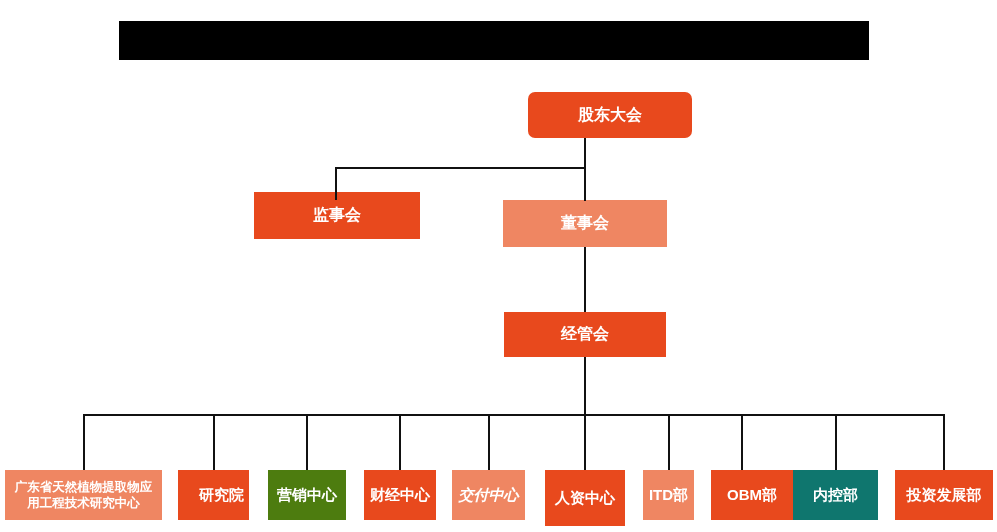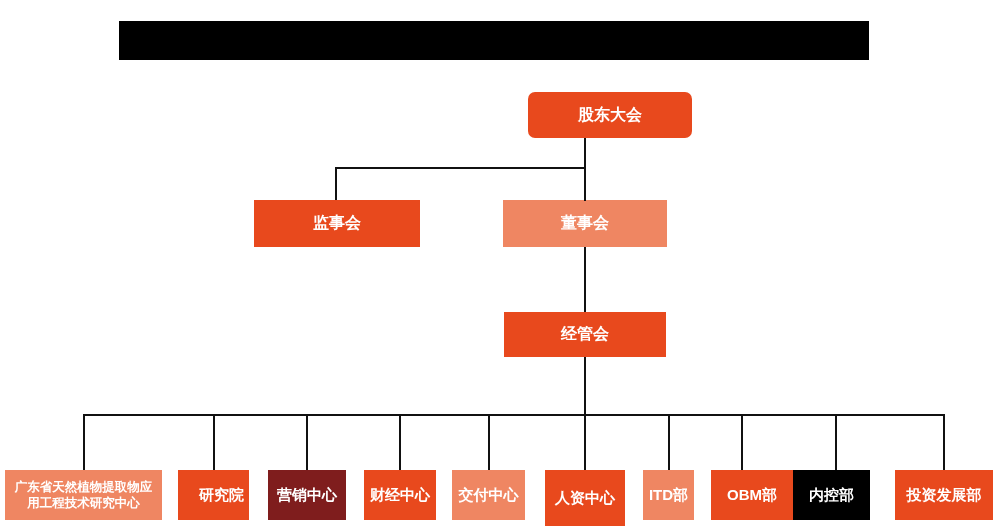--- a/index.html
+++ b/index.html
@@ -34,21 +34,21 @@
     line-height: 1.3;
   }
   .box.lg { font-size: 16px; }
   .box.md { font-size: 15px; }
   .box.sm { font-size: 12.5px; padding: 18px 5px; }
   .line {
     position: absolute;
   }
   
   #root-box        { left: 528px; top: 92px;  width: 164px; height: 46px; border-radius: 7px; }
-  #supervisory-box { left: 254px; top: 200px; width: 166px; height: 47px; text-align: right; }
+  #supervisory-box { left: 254px; top: 192px; width: 166px; height: 47px; text-align: right; }
   #board-box       { left: 503px; top: 200px; width: 164px; height: 47px; }
   #management-box  { left: 504px; top: 312px; width: 162px; height: 45px; }
   
   #conn-root-down      { left: 584px; top: 138px; width: 2px;   height: 63px; }
   #conn-l2-horiz       { left: 335px; top: 167px; width: 251px; height: 2px; }
   #conn-supervisory    { left: 335px; top: 167px; width: 2px;   height: 33px; }
   #conn-board-mgmt     { left: 584px; top: 247px; width: 2px;   height: 65px; }
   #conn-mgmt-down      { left: 584px; top: 357px; width: 2px;   height: 59px; }
 </style>
 </head>
@@ -72,30 +72,30 @@
   <div class="line" id="conn-board-mgmt" style="background: rgb(17, 17, 17);"></div>
   <div class="line" id="conn-mgmt-down" style="background: rgb(17, 17, 17);"></div>
 
   <div id="departments-layer">
       <div class="line" style="left: 82.5px; top: 414px; width: 862.5px; height: 2px; background: rgb(17, 17, 17);"></div>
       <div class="line" style="left: 82.5px; top: 414px; width: 2px; height: 56px; background: rgb(17, 17, 17);"></div>
       <div class="box sm" style="left: 5px; top: 470px; width: 157px; height: 50px; background: rgb(239, 134, 98); color: rgb(255, 255, 255);">广东省天然植物提取物应用工程技术研究中心</div>
       <div class="line" style="left: 212.5px; top: 414px; width: 2px; height: 56px; background: rgb(17, 17, 17);"></div>
       <div class="box md" style="left: 178px; top: 470px; width: 71px; height: 50px; background: rgb(232, 73, 29); color: rgb(255, 255, 255); padding-left: 16px;">研究院</div>
       <div class="line" style="left: 306px; top: 414px; width: 2px; height: 56px; background: rgb(17, 17, 17);"></div>
-      <div class="box md" style="left: 268px; top: 470px; width: 78px; height: 50px; background: #7f1d1d; color: rgb(255, 255, 255);">营销中心</div>
+      <div class="box md" style="left: 268px; top: 470px; width: 78px; height: 50px; background: #4d7c0f; color: rgb(255, 255, 255);">营销中心</div>
       <div class="line" style="left: 399px; top: 414px; width: 2px; height: 56px; background: rgb(17, 17, 17);"></div>
       <div class="box md" style="left: 364px; top: 470px; width: 72px; height: 50px; background: rgb(232, 73, 29); color: rgb(255, 255, 255);">财经中心</div>
       <div class="line" style="left: 487.5px; top: 414px; width: 2px; height: 56px; background: rgb(17, 17, 17);"></div>
-      <div class="box md" style="left: 452px; top: 470px; width: 73px; height: 50px; background: rgb(239, 134, 98); color: rgb(255, 255, 255);">交付中心</div>
+      <div class="box md" style="left: 452px; top: 470px; width: 73px; height: 50px; background: rgb(239, 134, 98); color: rgb(255, 255, 255); font-style: italic;">交付中心</div>
       <div class="line" style="left: 584px; top: 414px; width: 2px; height: 56px; background: rgb(17, 17, 17);"></div>
       <div class="box md" style="left: 545px; top: 470px; width: 80px; height: 56px; background: rgb(232, 73, 29); color: rgb(255, 255, 255);">人资中心</div>
       <div class="line" style="left: 667.5px; top: 414px; width: 2px; height: 56px; background: rgb(17, 17, 17);"></div>
       <div class="box md" style="left: 643px; top: 470px; width: 51px; height: 50px; background: rgb(239, 134, 98); color: rgb(255, 255, 255);">ITD部</div>
       <div class="line" style="left: 741px; top: 414px; width: 2px; height: 56px; background: rgb(17, 17, 17);"></div>
       <div class="box md" style="left: 711px; top: 470px; width: 82px; height: 50px; background: rgb(232, 73, 29); color: rgb(255, 255, 255);">OBM部</div>
       <div class="line" style="left: 834.5px; top: 414px; width: 2px; height: 56px; background: rgb(17, 17, 17);"></div>
-      <div class="box md" style="left: 793px; top: 470px; width: 77px; height: 50px; background: #000000; color: rgb(255, 255, 255);">内控部</div>
+      <div class="box md" style="left: 793px; top: 470px; width: 85px; height: 50px; background: #0f766e; color: rgb(255, 255, 255);">内控部</div>
       <div class="line" style="left: 943px; top: 414px; width: 2px; height: 56px; background: rgb(17, 17, 17);"></div>
       <div class="box md" style="left: 895px; top: 470px; width: 98px; height: 50px; background: rgb(232, 73, 29); color: rgb(255, 255, 255);">投资发展部</div>
     </div>
 
 </div>
 
 </body></html>

